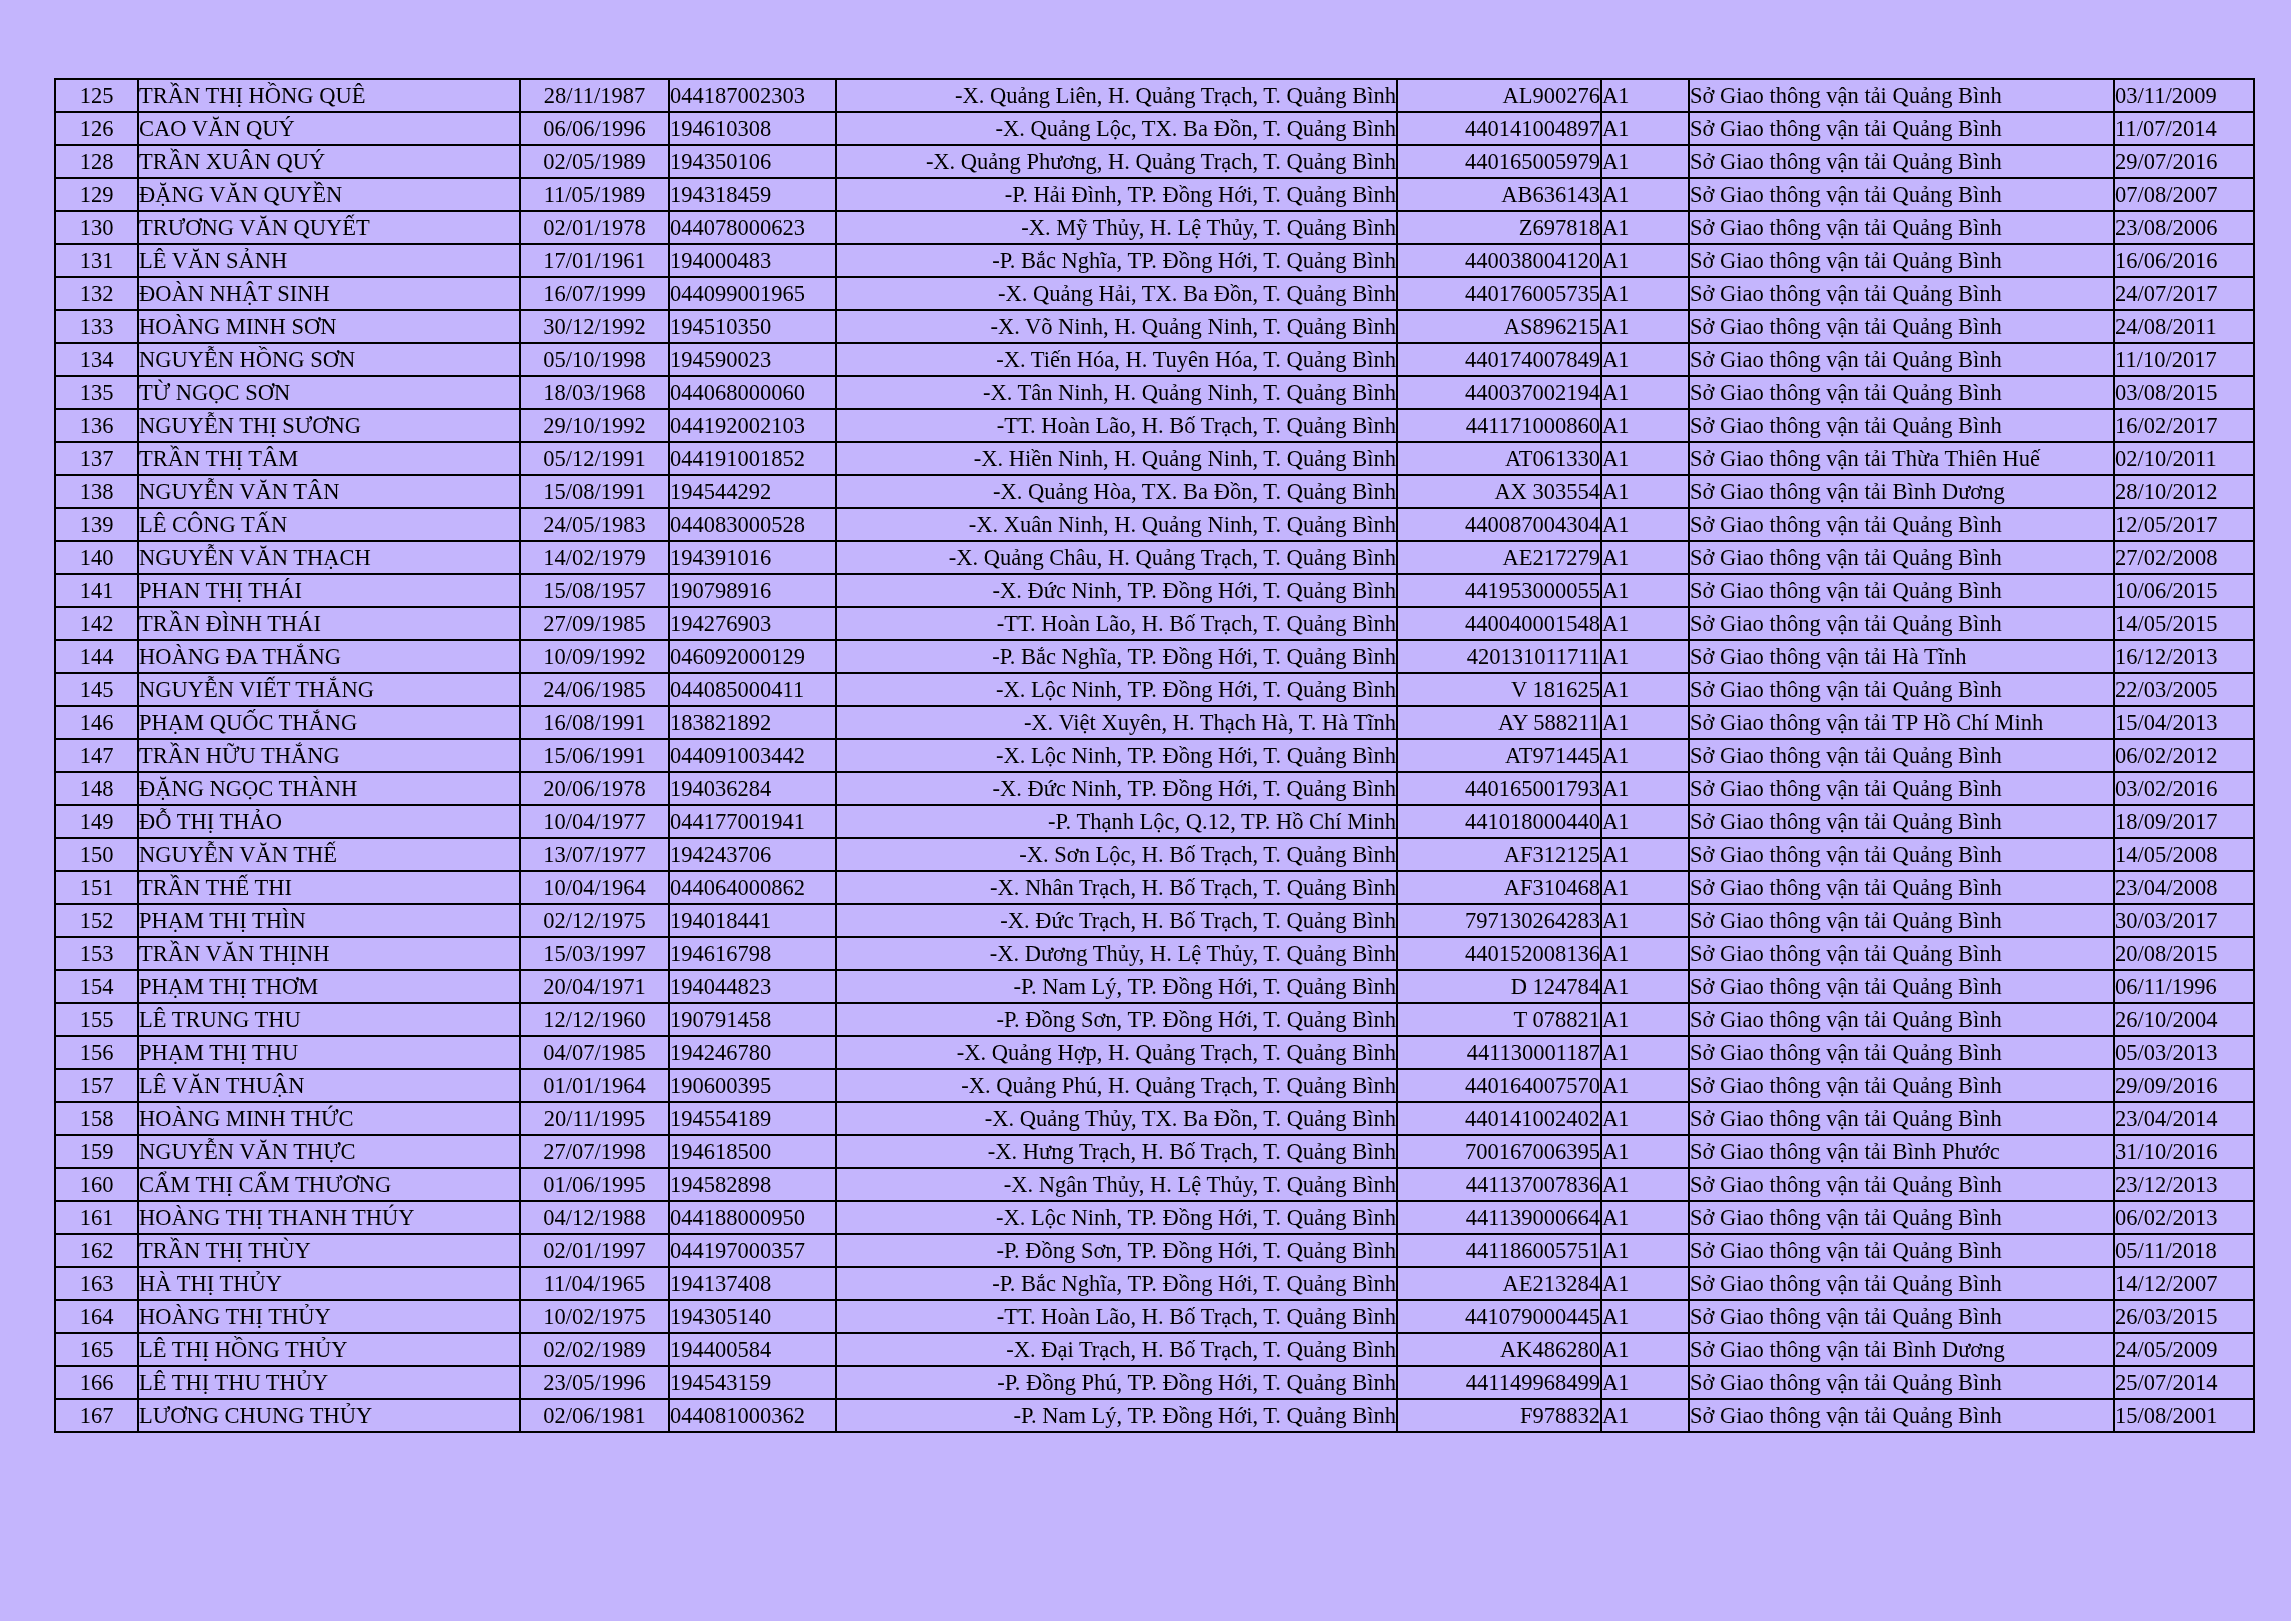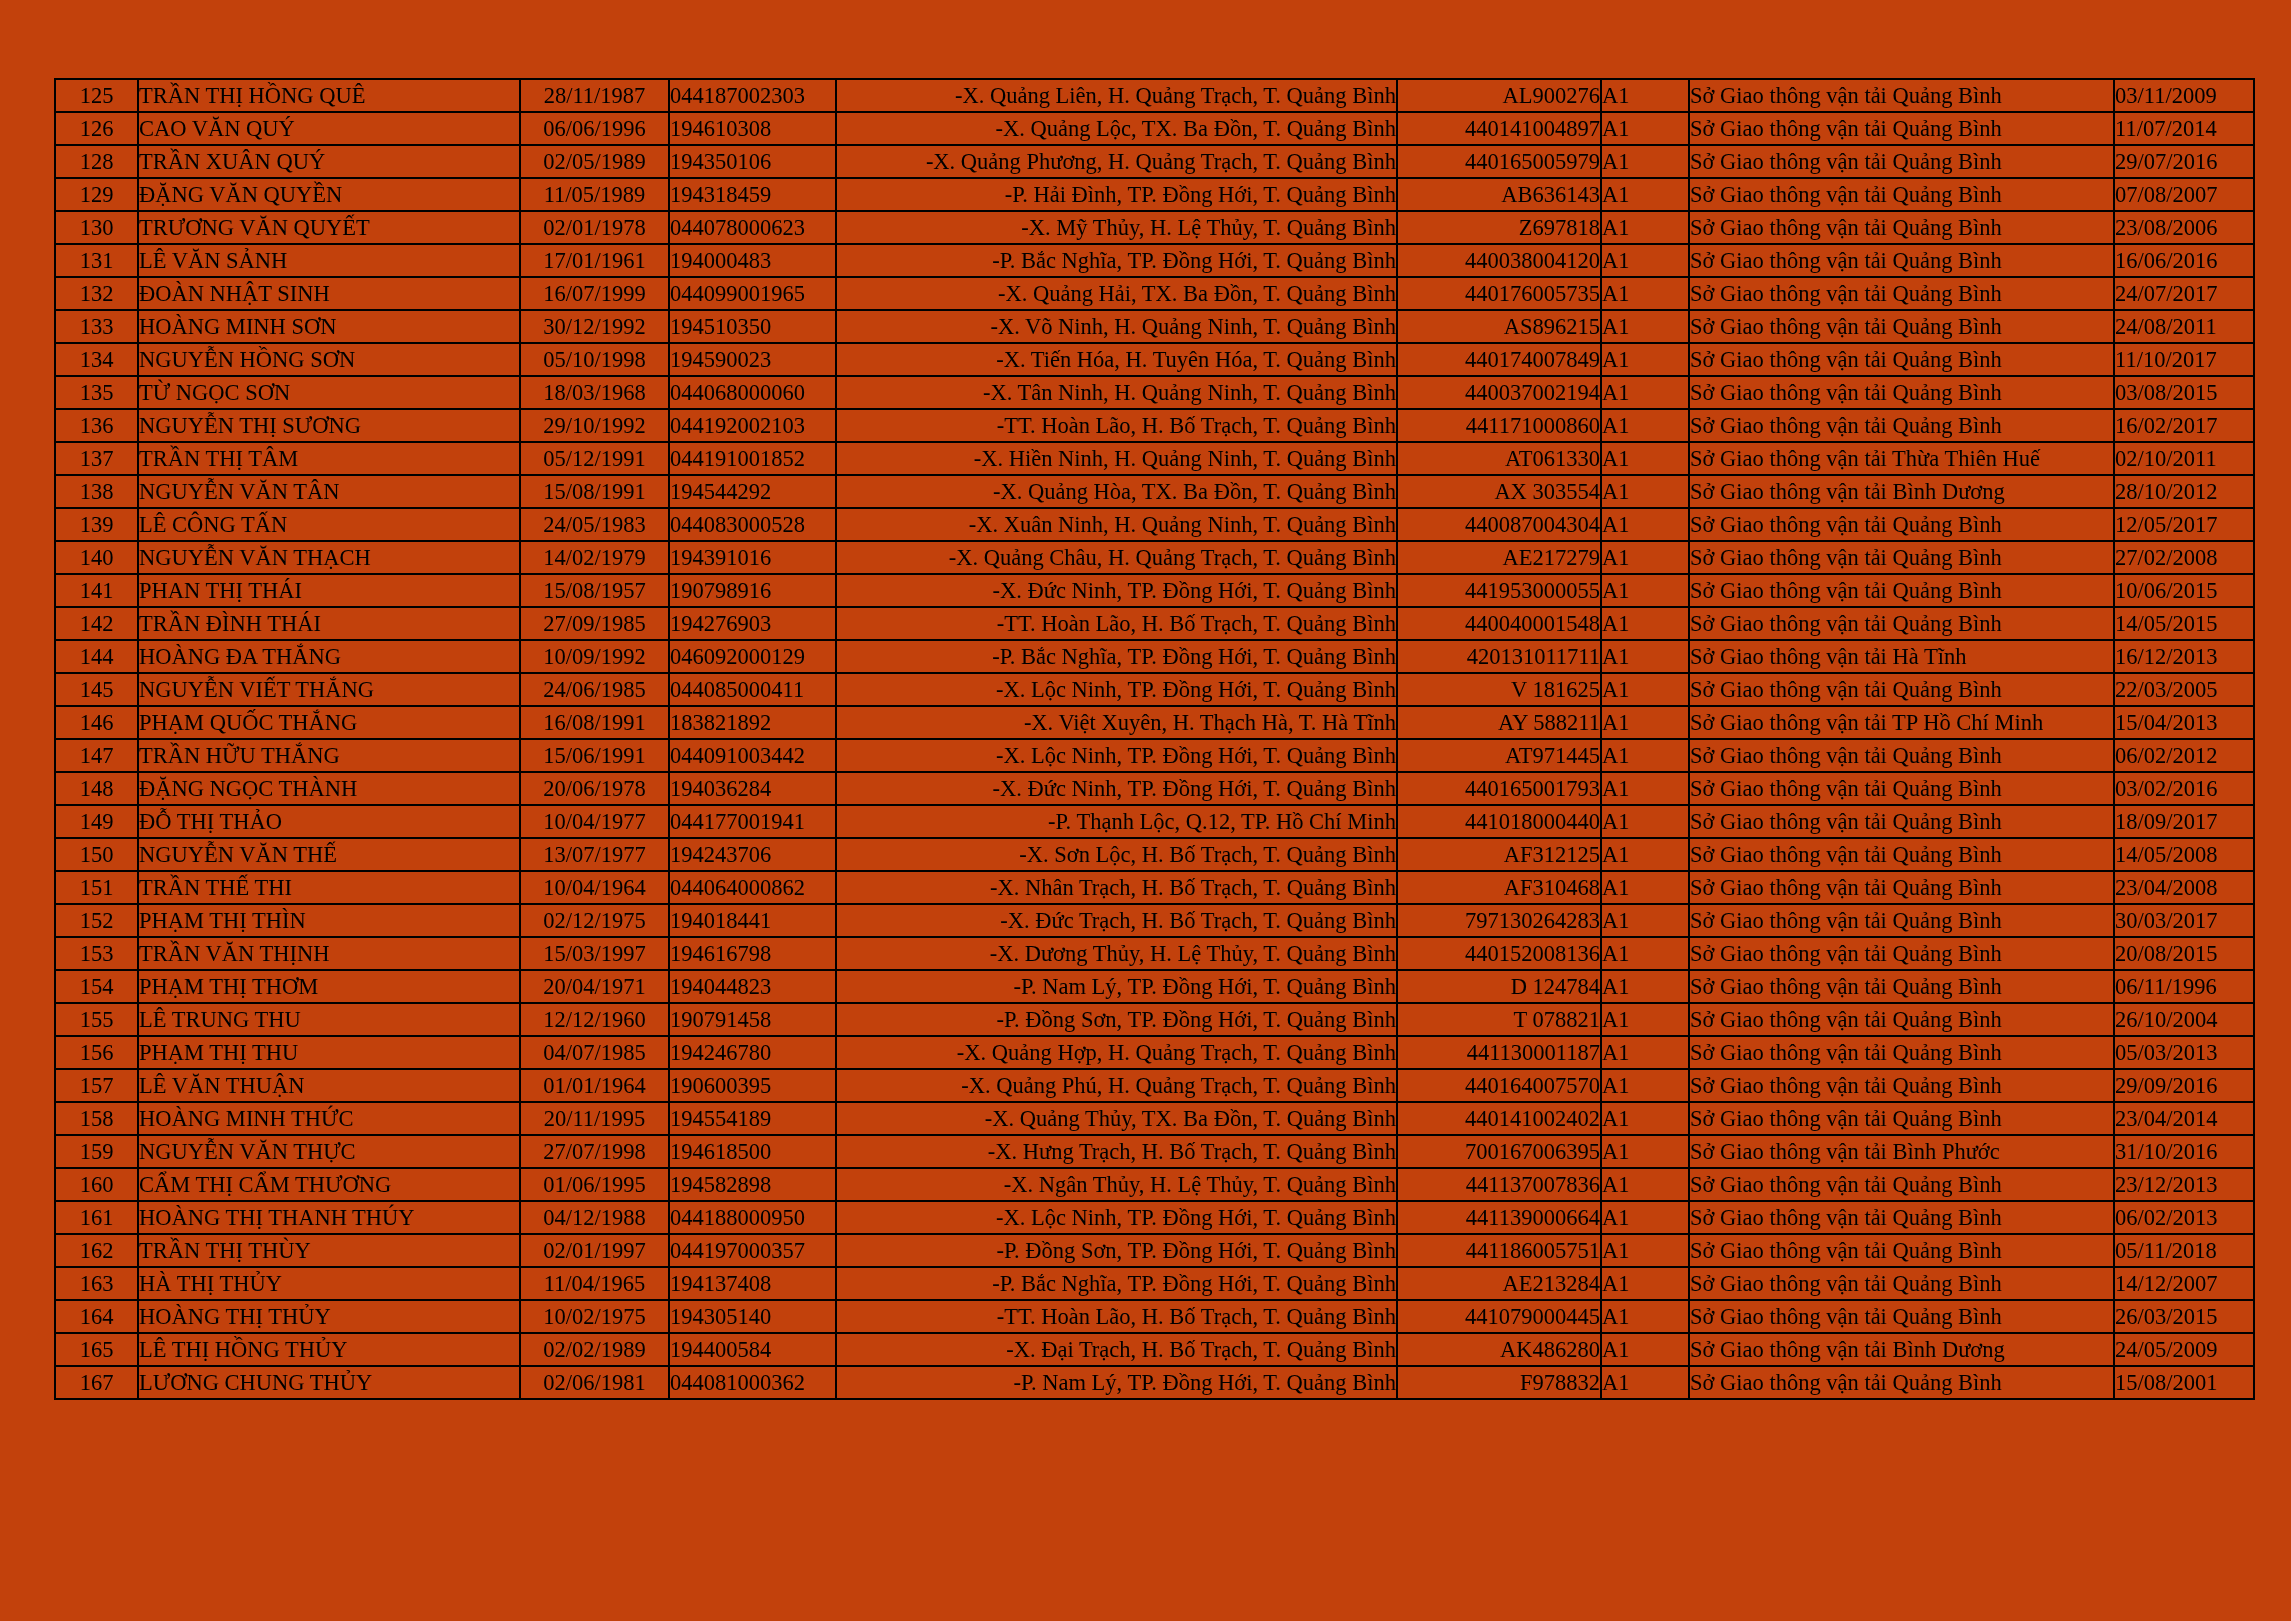--- a/index.html
+++ b/index.html
@@ -12,21 +12,21 @@
     height: 1621px;
     position: relative;
     font-family: "Liberation Serif", "DejaVu Serif", serif;
     color: #000000;
   }
   .doc-page {
     position: absolute;
     left: 0; top: 0;
     width: 2292px;
     height: 1621px;
-    background: #c2410c;
+    background: #c4b5fd;
   }
   table.license-table {
     position: absolute;
     left: 54px;
     top: 78px;
     width: 2199px;
     border-collapse: collapse;
     table-layout: fixed;
   }
   table.license-table td {
@@ -489,20 +489,31 @@
           <td class="c1">LÊ THỊ HỒNG THỦY</td>
           <td class="c2">02/02/1989</td>
           <td class="c3">194400584</td>
           <td class="c4">-X. Đại Trạch, H. Bố Trạch, T. Quảng Bình</td>
           <td class="c5">AK486280</td>
           <td class="c6">A1</td>
           <td class="c7">Sở Giao thông vận tải Bình Dương</td>
           <td class="c8">24/05/2009</td>
         </tr>
         <tr>
+          <td class="c0">166</td>
+          <td class="c1">LÊ THỊ THU THỦY</td>
+          <td class="c2">23/05/1996</td>
+          <td class="c3">194543159</td>
+          <td class="c4">-P. Đồng Phú, TP. Đồng Hới, T. Quảng Bình</td>
+          <td class="c5">441149968499</td>
+          <td class="c6">A1</td>
+          <td class="c7">Sở Giao thông vận tải Quảng Bình</td>
+          <td class="c8">25/07/2014</td>
+        </tr>
+        <tr>
           <td class="c0">167</td>
           <td class="c1">LƯƠNG CHUNG THỦY</td>
           <td class="c2">02/06/1981</td>
           <td class="c3">044081000362</td>
           <td class="c4">-P. Nam Lý, TP. Đồng Hới, T. Quảng Bình</td>
           <td class="c5">F978832</td>
           <td class="c6">A1</td>
           <td class="c7">Sở Giao thông vận tải Quảng Bình</td>
           <td class="c8">15/08/2001</td>
         </tr>

